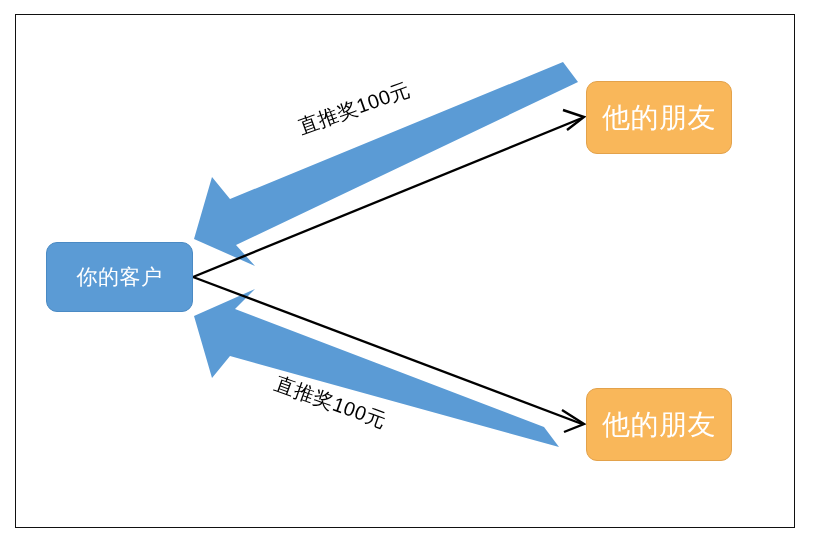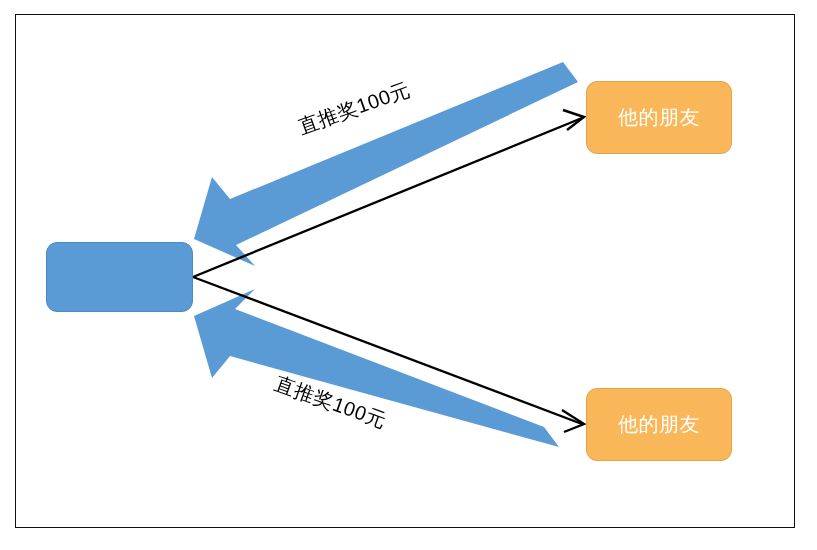--- a/index.html
+++ b/index.html
@@ -56,21 +56,21 @@
     border: 1.5px solid #4A8AC4;
     border-radius: 11px;
     font-size: 21px;
   }
   .node-friend {
     width: 146px;
     height: 73px;
     background: #F9B75A;
     border: 1.5px solid #E3A24B;
     border-radius: 11px;
-    font-size: 20px;
+    font-size: 28px;
   }
   .node-friend-top { left: 586px; top: 81px; }
   .node-friend-bottom { left: 586px; top: 388px; }
   .node-line { display: block; white-space: nowrap; }
   .edge-label {
     position: absolute;
     color: #000000;
     font-size: 20px;
     white-space: nowrap;
     letter-spacing: 0.5px;
@@ -109,20 +109,21 @@
       <polyline points="563,110 584,117 567,130" fill="none" stroke="#000000" stroke-width="2.4" stroke-linejoin="miter" stroke-linecap="butt"></polyline>
     </g>
 
     <g>
       <line x1="193" y1="277" x2="582" y2="424" stroke="#000000" stroke-width="2.4" stroke-linecap="butt"></line>
       <polyline points="562,410 584,424 564,432" fill="none" stroke="#000000" stroke-width="2.4" stroke-linejoin="miter" stroke-linecap="butt"></polyline>
     </g>
   </svg>
 
   <div class="node node-customer">
+    <span class="node-line">你的客户</span>
   </div>
 
   <div class="node node-friend node-friend-top">
     <span class="node-line">他的朋友</span>
   </div>
 
   <div class="node node-friend node-friend-bottom">
     <span class="node-line">他的朋友</span>
   </div>
 

